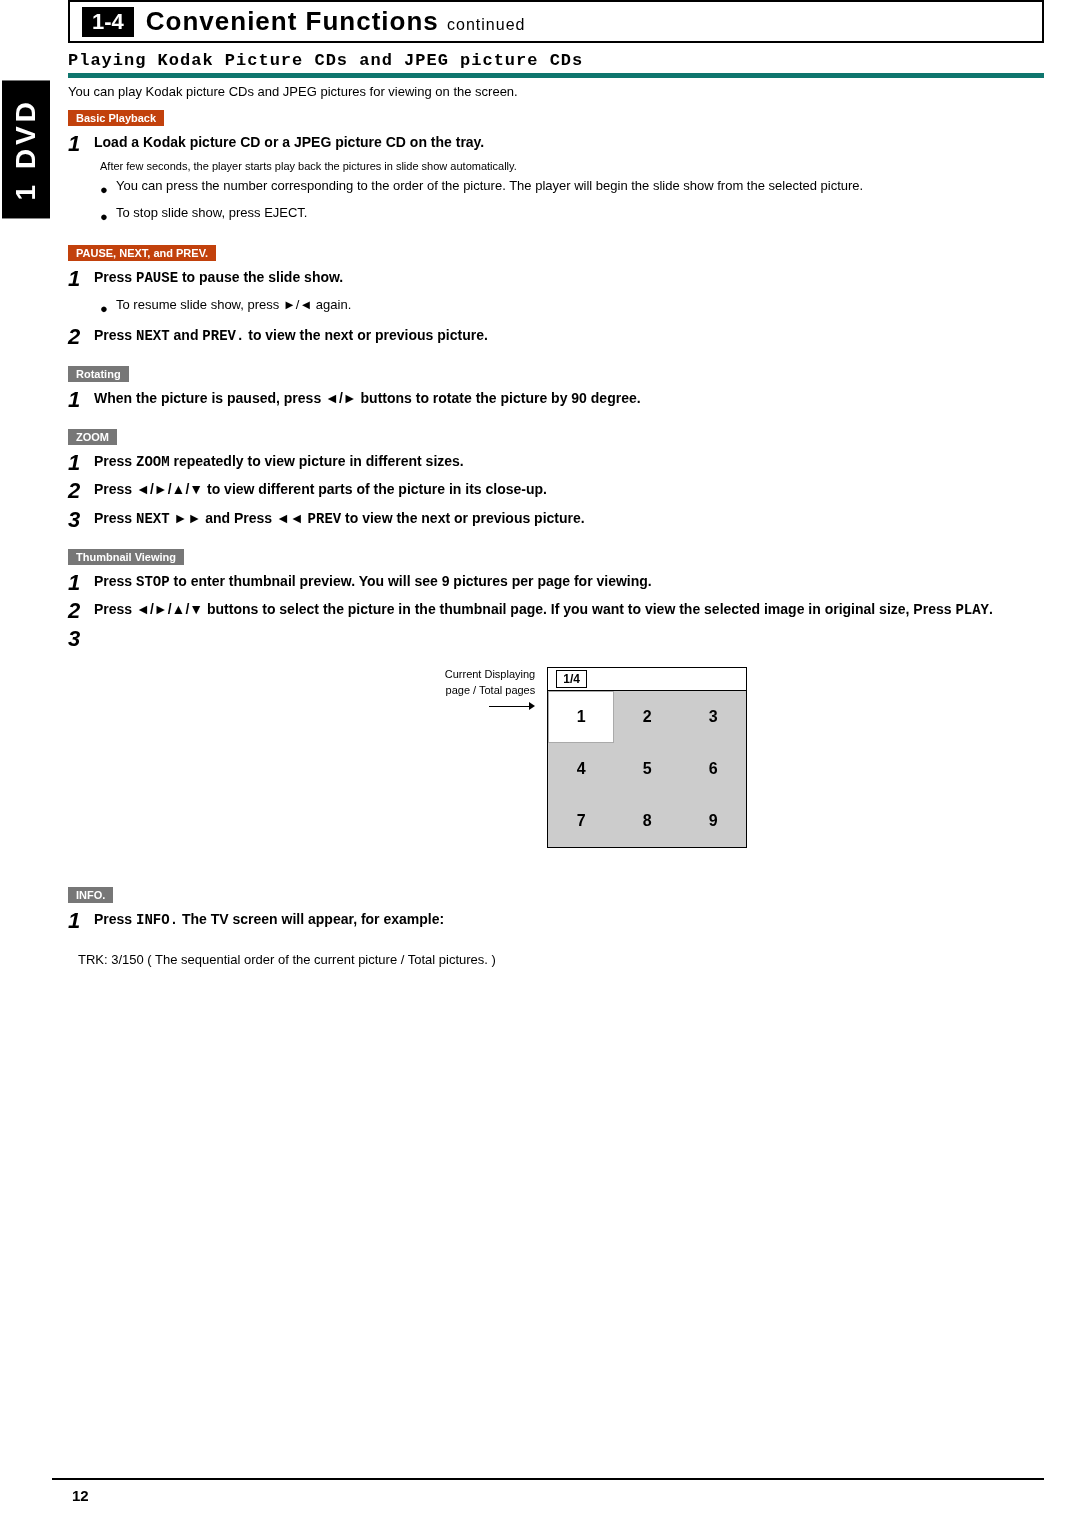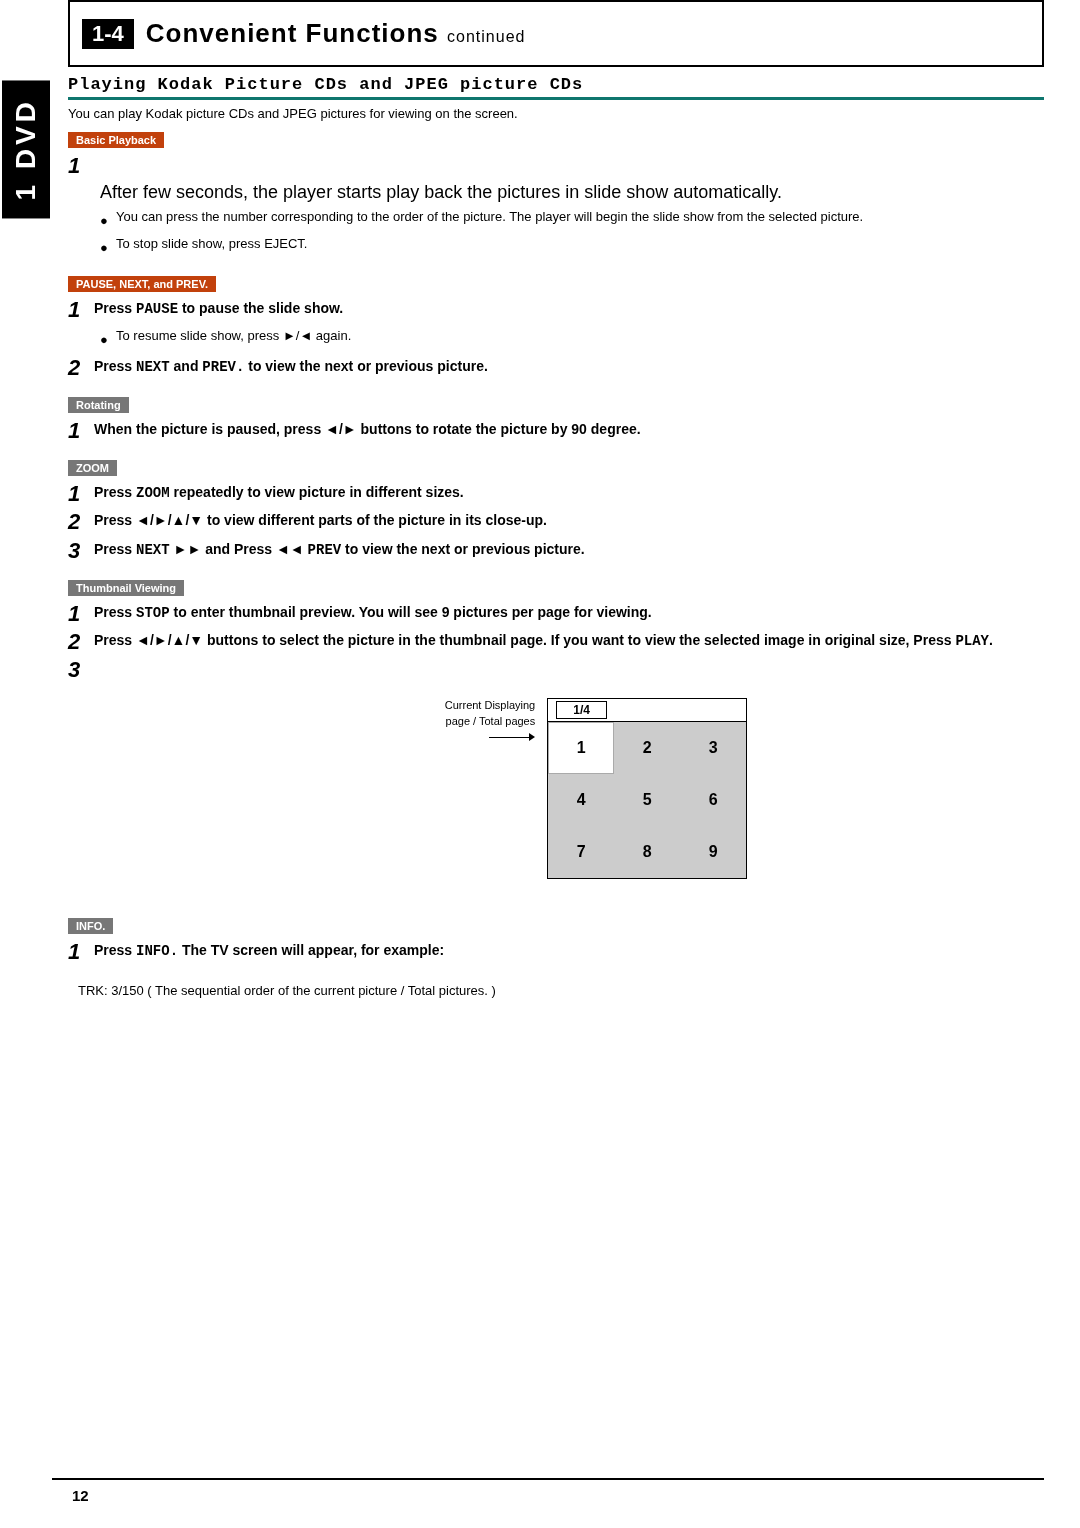--- a/index.html
+++ b/index.html
@@ -50,21 +50,21 @@
       flex: 1;
       padding: 0 36px 40px 16px;
       display: flex;
       flex-direction: column;
     }
 
     
     .header-box {
       border: 2px solid #000;
       background: #fff;
-      padding: 16px 12px;
+      padding: 4px 12px;
       margin-bottom: 8px;
       display: flex;
       align-items: center;
       gap: 0;
     }
 
     .header-number-block {
       background: #000;
       color: #fff;
       font-size: 22px;
@@ -84,21 +84,21 @@
     .header-title span.continued {
       font-size: 16px;
       font-weight: normal;
     }
 
     
     .section-title {
       font-size: 17px;
       font-weight: bold;
       font-family: 'Courier New', Courier, monospace;
-      border-bottom: 3px solid #0f766e;
+      border-bottom: 5px solid #0f766e;
       padding-bottom: 3px;
       margin-bottom: 6px;
       letter-spacing: 1px;
     }
 
     .section-subtitle {
       font-size: 13px;
       color: #000;
       margin-bottom: 10px;
     }
@@ -217,21 +217,21 @@
       border-bottom: 1px solid #000;
       padding: 2px 8px;
       font-size: 12px;
       display: flex;
       align-items: center;
     }
 
     .thumbnail-header-highlight {
       background: #fff;
       border: 1px solid #000;
-      padding: 1px 16px;
+      padding: 1px 6px;
       font-size: 12px;
       font-weight: bold;
     }
 
     .thumbnail-grid {
       display: grid;
       grid-template-columns: repeat(3, 66px);
       grid-template-rows: repeat(3, 52px);
       background: #fff;
     }
@@ -306,24 +306,27 @@
     </div>
 
     <div class="section-title">Playing Kodak Picture CDs and JPEG picture CDs</div>
     <div class="section-subtitle">You can play Kodak picture CDs and JPEG pictures for viewing on the screen.</div>
 
     <div class="section-block">
       <div class="badge badge-dark">Basic Playback</div>
 
       <div class="step">
         <span class="step-number step-intro">1</span>
+        <div class="step-text">
+          <strong>Load a Kodak picture CD or a JPEG picture CD on the tray.</strong>
+        </div>
       </div>
 
       <div class="bullet-list">
-        <div style="font-size:18px; margin-bottom:4px;">After few seconds, the player starts play back the pictures in slide show automatically.</div>
+        <div style="font-size:11px; margin-bottom:4px;">After few seconds, the player starts play back the pictures in slide show automatically.</div>
         <div class="bullet-item">
           <span class="bullet-dot">●</span>
           <span>You can press the number corresponding to the order of the picture. The player will  begin the slide show from the selected picture.</span>
         </div>
         <div class="bullet-item">
           <span class="bullet-dot">●</span>
           <span>To stop slide show, press EJECT.</span>
         </div>
       </div>
     </div>

